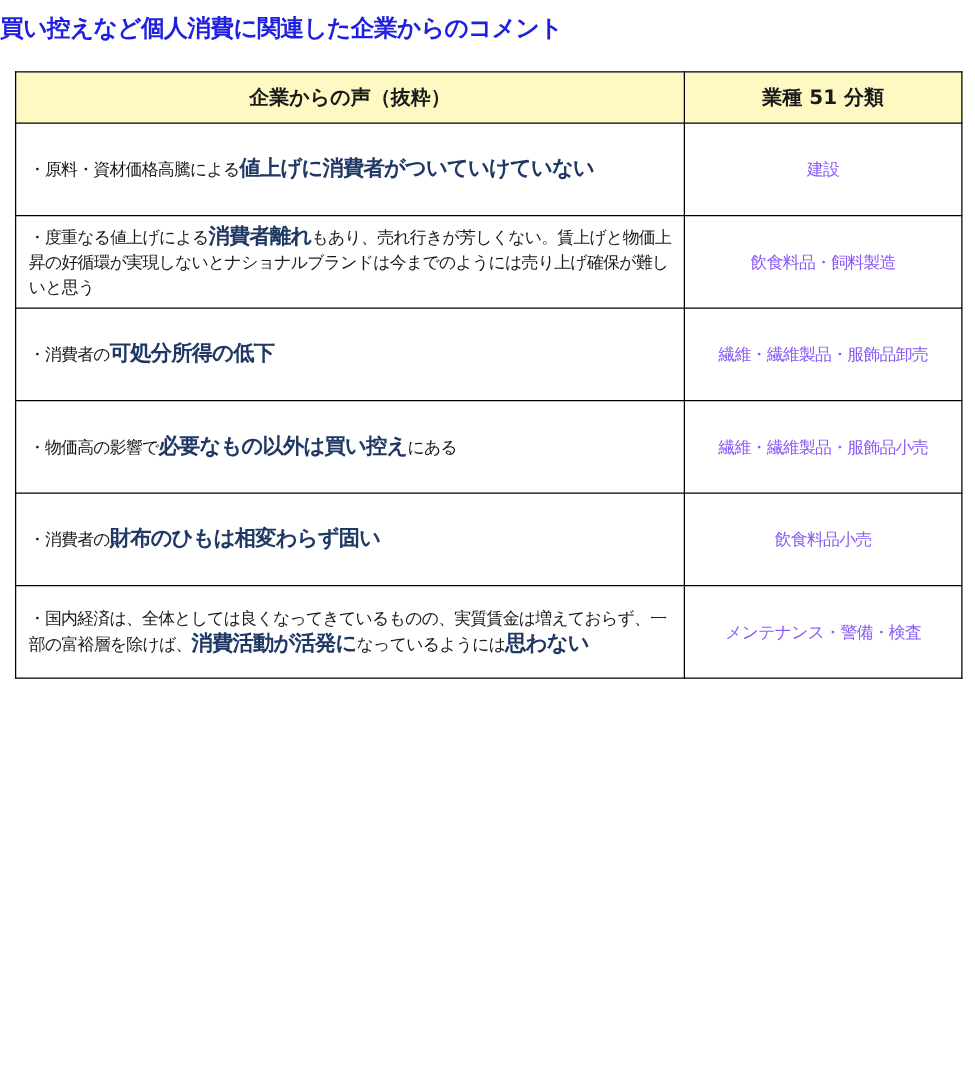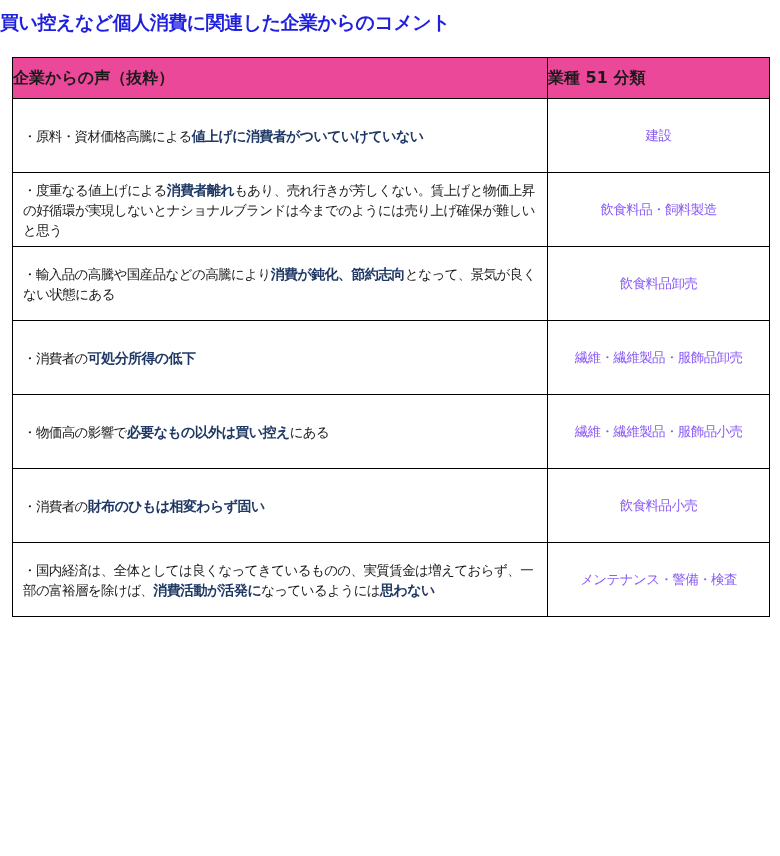--- a/index.html
+++ b/index.html
@@ -33,42 +33,42 @@
       width: 757px;
       border-collapse: collapse;
       table-layout: fixed;
     }
     table.comments th,
     table.comments td {
       border: 1.5px solid #000000;
       padding: 0;
     }
     table.comments th {
-      background: #ec4899;
+      background: #fef9c3;
       height: 40px;
       font-size: 16px;
       font-weight: bold;
       color: #1a1a1a;
-      text-align: left;
+      text-align: center;
       vertical-align: middle;
     }
     table.comments td {
       height: 73px;
       vertical-align: middle;
     }
     td.voice {
       padding: 0 6px 0 10px !important;
       font-size: 13.5px;
       line-height: 20px;
       color: #1a1a1a;
       letter-spacing: -0.6px;
     }
     td.voice .em {
       font-weight: bold;
-      font-size: 14px;
+      font-size: 17px;
       color: #1f3864;
       letter-spacing: -0.6px;
     }
     td.industry {
       text-align: center;
       font-size: 13.5px;
       color: #8b5cf6;
       letter-spacing: -0.6px;
     }
     col.c1 { width: 535px; }
@@ -93,24 +93,20 @@
   <tbody id="rows">
     <tr>
       <td class="voice"><span>・原料・資材価格高騰による</span><span class="em">値上げに消費者がついていけていない</span></td>
       <td class="industry">建設</td>
     </tr>
     <tr>
       <td class="voice"><span>・度重なる値上げによる</span><span class="em">消費者離れ</span><span>もあり、売れ行きが芳しくない。賃上げと物価上昇の好循環が実現しないとナショナルブランドは今までのようには売り上げ確保が難しいと思う</span></td>
       <td class="industry">飲食料品・飼料製造</td>
     </tr>
     <tr>
-      <td class="voice"><span>・輸入品の高騰や国産品などの高騰により</span><span class="em">消費が鈍化、節約志向</span><span>となって、景気が良くない状態にある</span></td>
-      <td class="industry">飲食料品卸売</td>
-    </tr>
-    <tr>
       <td class="voice"><span>・消費者の</span><span class="em">可処分所得の低下</span></td>
       <td class="industry">繊維・繊維製品・服飾品卸売</td>
     </tr>
     <tr>
       <td class="voice"><span>・物価高の影響で</span><span class="em">必要なもの以外は買い控え</span><span>にある</span></td>
       <td class="industry">繊維・繊維製品・服飾品小売</td>
     </tr>
     <tr>
       <td class="voice"><span>・消費者の</span><span class="em">財布のひもは相変わらず固い</span></td>
       <td class="industry">飲食料品小売</td>

